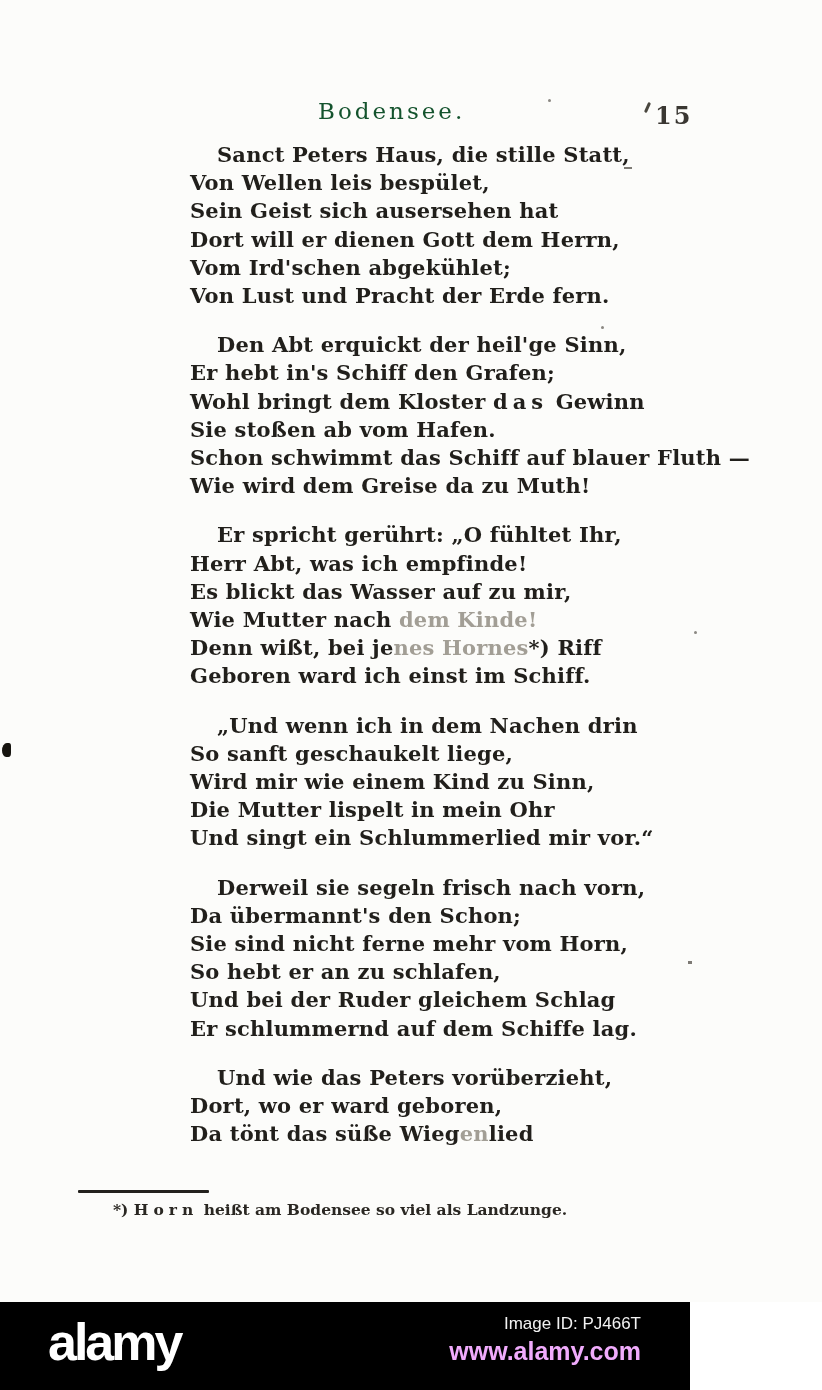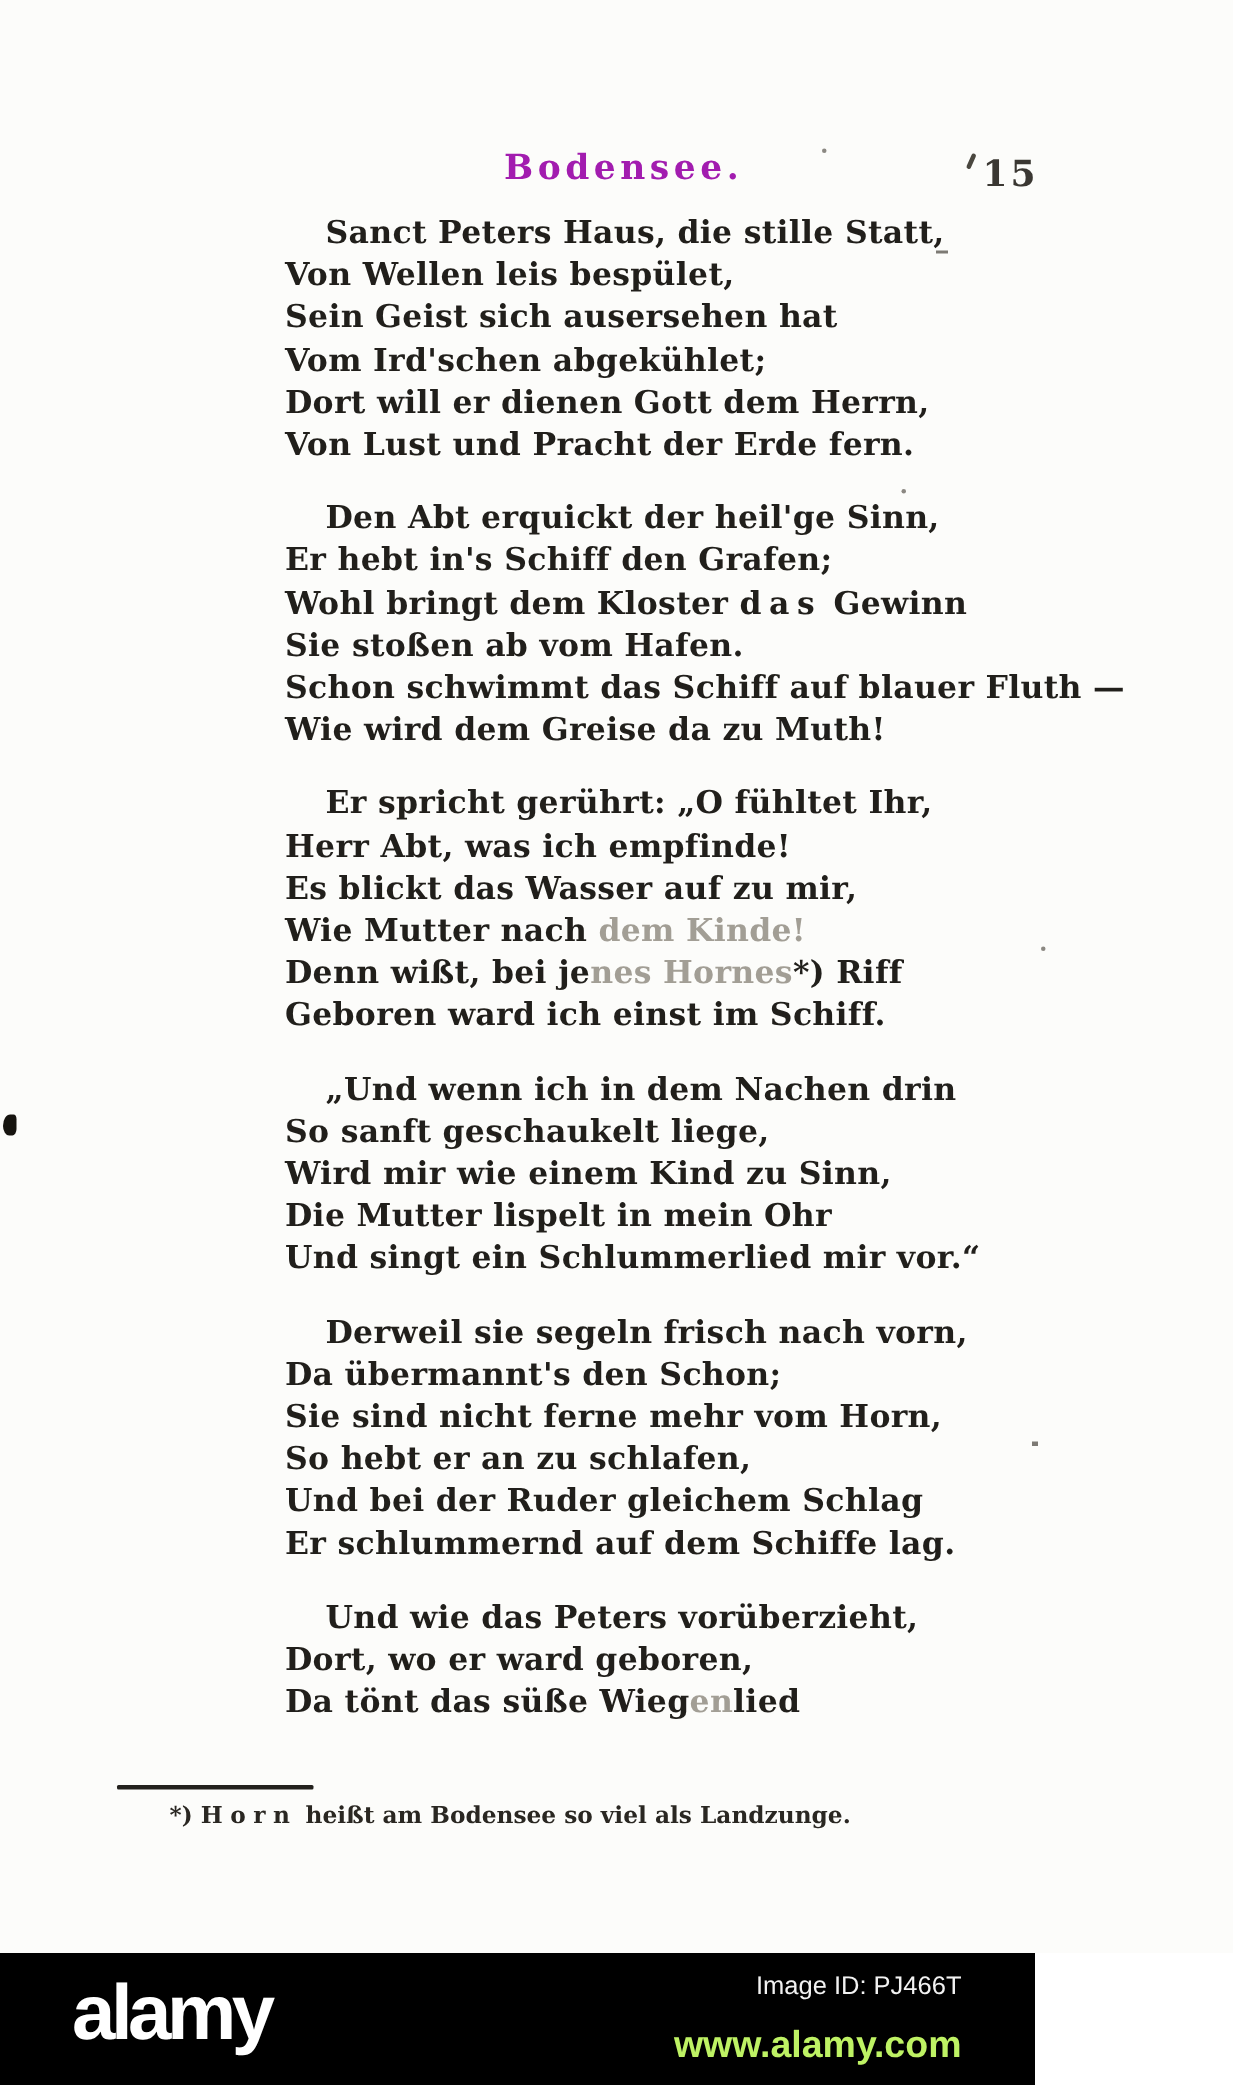--- a/index.html
+++ b/index.html
@@ -6,22 +6,22 @@
   body{
     width:822px;height:1390px;position:relative;overflow:hidden;
     background:#ffffff;font-family:"DejaVu Serif", serif;
   }
   .paper{
     position:absolute;left:0;top:0;width:822px;height:1302px;
     background:#fcfcfa;
   }
   
   .header-title{
-    position:absolute;left:336px;top:98px;
-    font-size:23px;font-weight:700;letter-spacing:3px;color:#a21caf;
+    position:absolute;left:318px;top:98px;
+    font-size:23px;font-weight:400;letter-spacing:3px;color:#14532d;
     white-space:nowrap;
   }
   .page-number{
     position:absolute;left:655px;top:101px;
     font-size:24px;font-weight:700;color:#3a3732;letter-spacing:2px;
   }
   .page-number-tick{
     position:absolute;left:646px;top:102px;width:3px;height:11px;
     background:#4a473f;transform:rotate(24deg);border-radius:2px;
   }
@@ -61,38 +61,38 @@
     font-family:"Liberation Sans", sans-serif;
   }
   .alamy-logo{
     position:absolute;left:48px;top:10px;
     font-size:52px;font-weight:700;letter-spacing:-3px;color:#ffffff;
   }
   .wm-right{
     position:absolute;right:49px;top:12px;text-align:right;
   }
   .wm-image-id{font-size:17px;font-weight:400;color:#f2f2f2;text-align:right;}
-  .wm-url{font-size:25px;font-weight:700;margin-top:15px;color:#bef264;}
+  .wm-url{font-size:25px;font-weight:700;margin-top:3px;color:#f0abfc;}
 </style>
 </head>
 <body>
 
 <div class="paper">
 
   <div class="header-title">Bodensee.</div>
   <div class="page-number-tick"></div>
   <div class="page-number">15</div>
 
   <div class="poem">
       <div class="stanza">
         <div class="line"><span>Sanct Peters Haus, die stille Statt,</span></div>
         <div class="line"><span>Von Wellen leis bespület,</span></div>
         <div class="line"><span>Sein Geist sich ausersehen hat</span></div>
+        <div class="line"><span>Dort will er dienen Gott dem Herrn,</span></div>
         <div class="line"><span>Vom Ird'schen abgekühlet;</span></div>
-        <div class="line"><span>Dort will er dienen Gott dem Herrn,</span></div>
         <div class="line"><span>Von Lust und Pracht der Erde fern.</span></div>
       </div>
       <div class="stanza">
         <div class="line"><span>Den Abt erquickt der heil'ge Sinn,</span></div>
         <div class="line"><span>Er hebt in's Schiff den Grafen;</span></div>
         <div class="line"><span>Wohl bringt dem Kloster </span><span class="spaced">das</span><span> Gewinn</span></div>
         <div class="line"><span>Sie stoßen ab vom Hafen.</span></div>
         <div class="line"><span>Schon schwimmt das Schiff auf blauer Fluth —</span></div>
         <div class="line"><span>Wie wird dem Greise da zu Muth!</span></div>
       </div>

